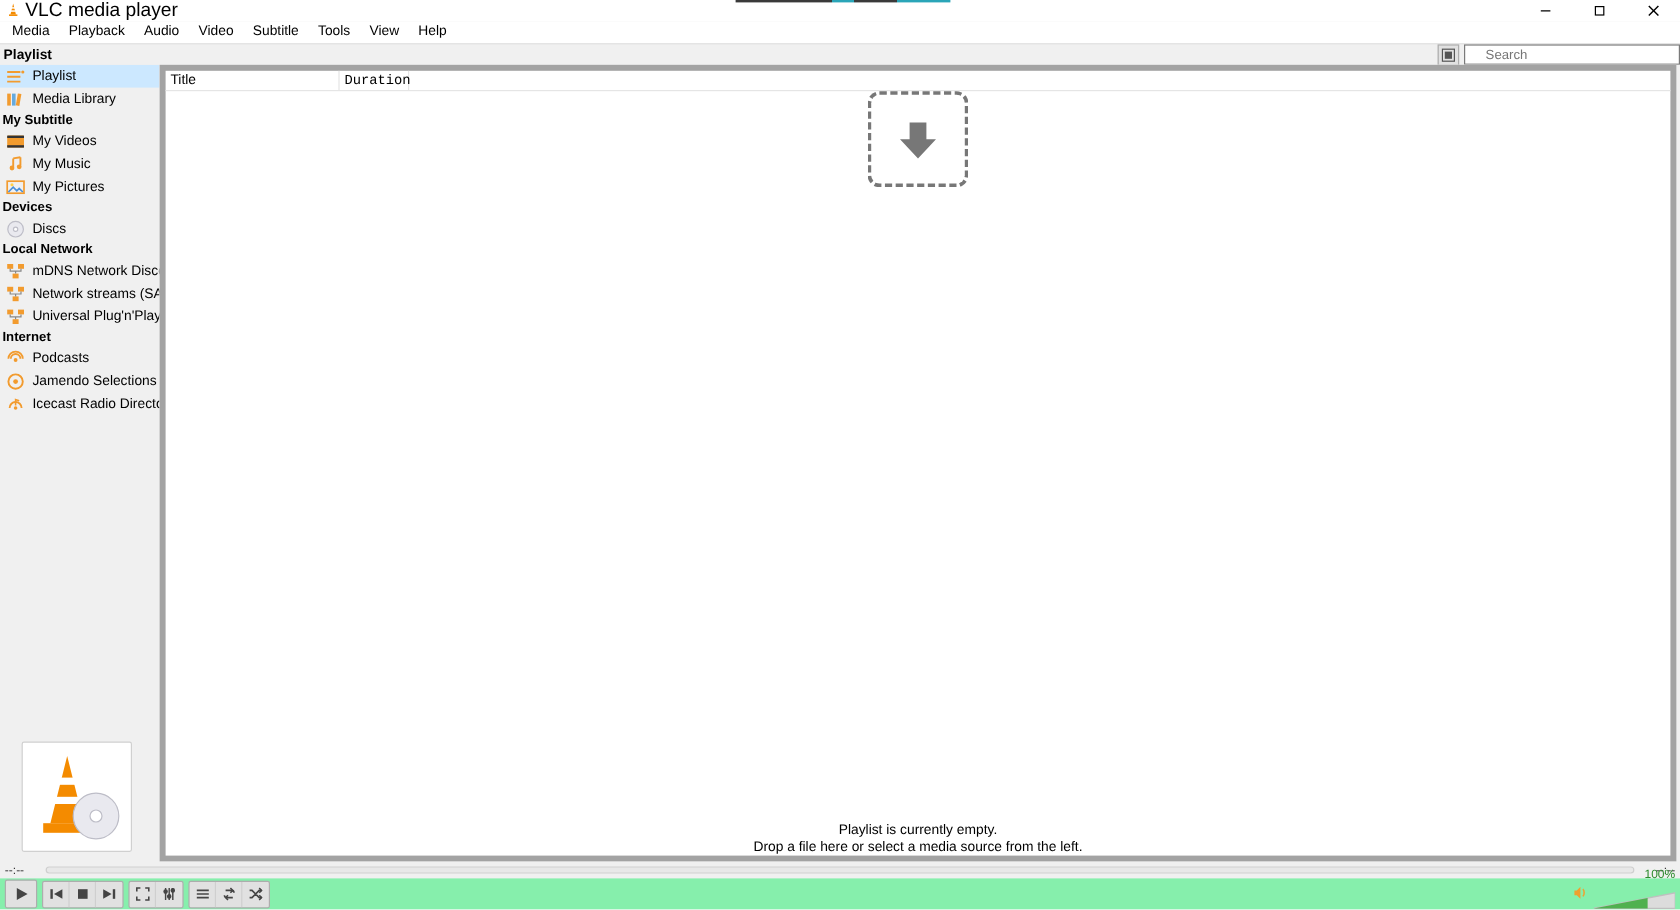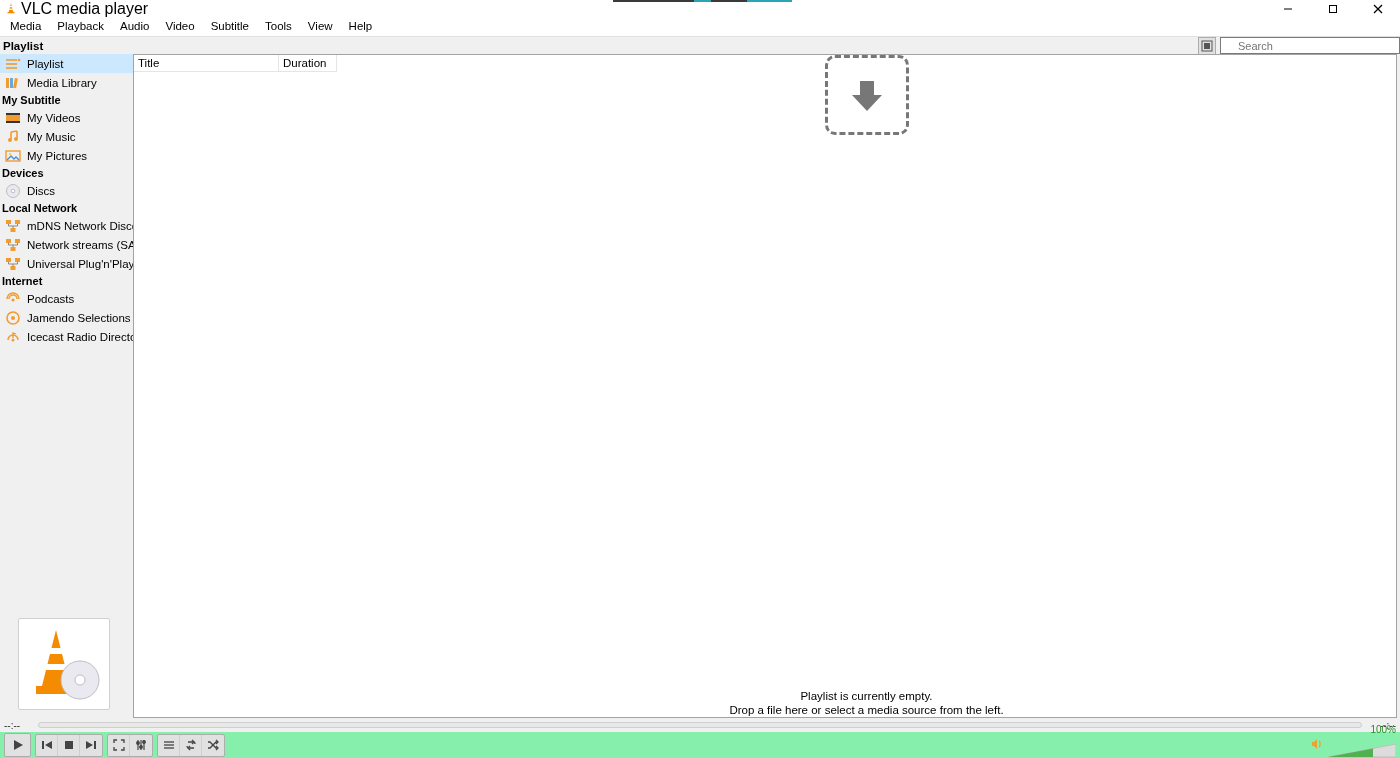--- a/index.html
+++ b/index.html
@@ -34,25 +34,25 @@
 
 .sidebar { width: 133px; display: flex; flex-direction: column; background: #f0f0f0; }
 .sb-list { flex: 1; overflow: hidden; }
 .sb-section { font-size: 11px; font-weight: 700; padding: 2px 2px 2px 2px; }
 .sb-item { display: flex; align-items: center; height: 19px; padding-left: 5px; gap: 6px; font-size: 11.5px; cursor: default; white-space: nowrap; }
 .sb-item.selected { background: #cce8ff; }
 .sb-item .ic { width: 16px; height: 16px; flex: 0 0 16px; display: flex; align-items: center; justify-content: center; }
 .sb-art { width: 92px; height: 92px; margin: 6px 0 8px 18px; border: 1px solid #d0d0d0; background: #fff; border-radius: 2px; display: flex; align-items: center; justify-content: center; }
 
 
-.plmain { flex: 1; display: flex; flex-direction: row; border: 1px solid #a3a3a3; background: #fff; margin: 0 3px 0 0; }
+.plmain { flex: 1; display: flex; flex-direction: column; border: 5px solid #a3a3a3; background: #fff; margin: 0 3px 0 0; }
 .pl-header { display: flex; height: 17px; border-bottom: 1px solid #e5e5e5; align-items: center; font-size: 11.5px; }
 .pl-header .col { padding-left: 4px; border-right: 1px solid #e5e5e5; height: 100%; display: flex; align-items: center; }
 .col-title { width: 145px; }
-.col-duration { width: 58px; }
+.col-duration { width: 58px; font-family: Liberation Mono, monospace; }
 .col-album { flex: 1; border-right: none !important; }
 .pl-empty { flex: 1; display: flex; flex-direction: column; align-items: center; justify-content: space-between; color: #000; }
 .pl-empty .dropbox { width: 84px; height: 80px; border: 3px dashed #777; border-radius: 10px; display: flex; align-items: center; justify-content: center; margin-bottom: 10px; }
 .pl-empty .msg { font-size: 11.5px; text-align: center; line-height: 14px; }
 
 
 .seekrow { display: flex; align-items: center; height: 14px; padding: 0 4px; gap: 6px; background: #f0f0f0; }
 .seekrow .time { font-size: 10px; color: #333; width: 28px; }
 .seekrow .time.right { text-align: right; }
 .seekrow .track { flex: 1; height: 6px; background: #e8e8e8; border: 1px solid #cfcfcf; border-radius: 3px; }

